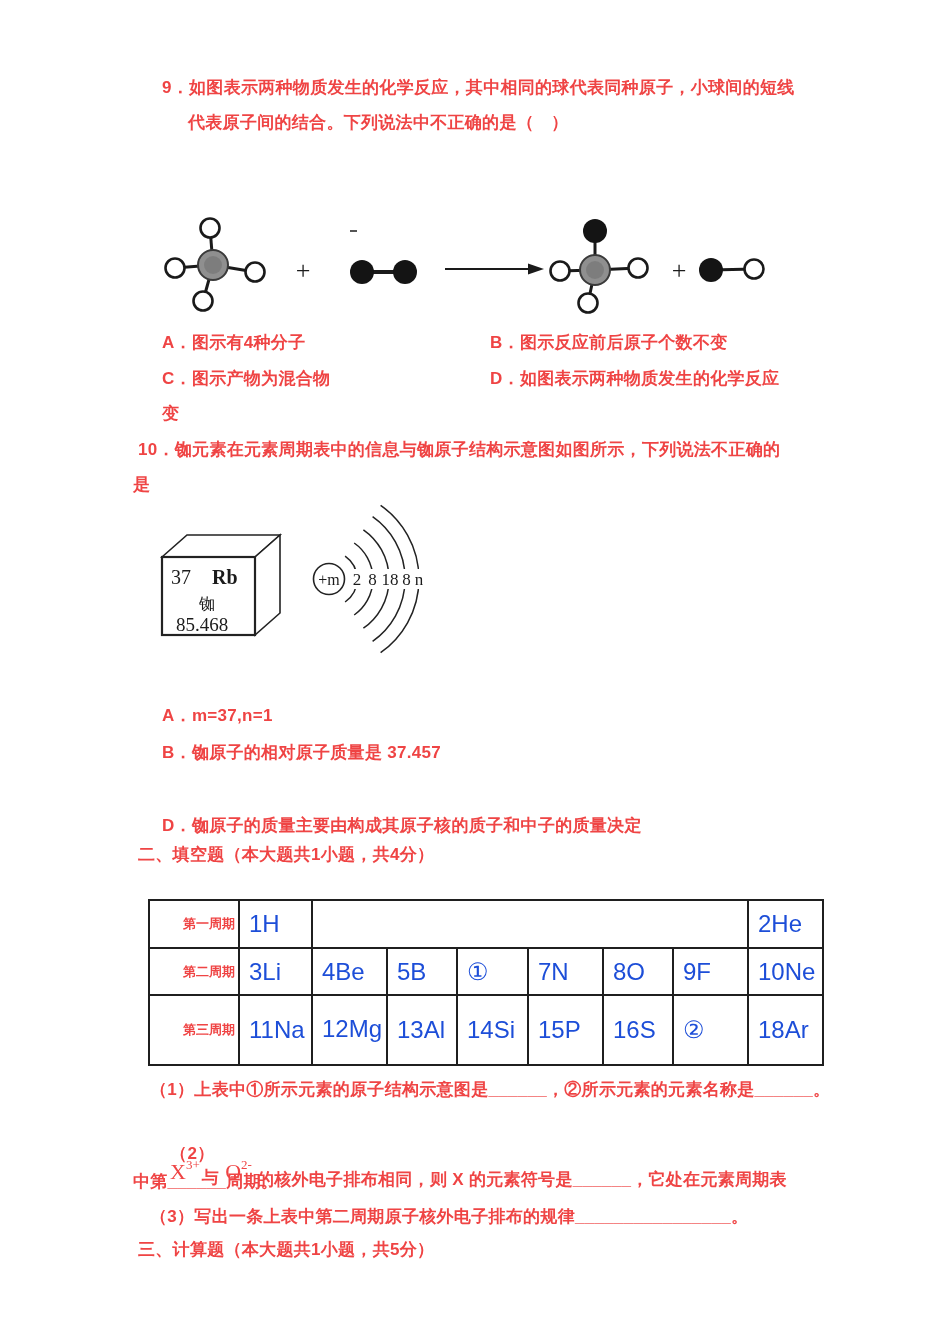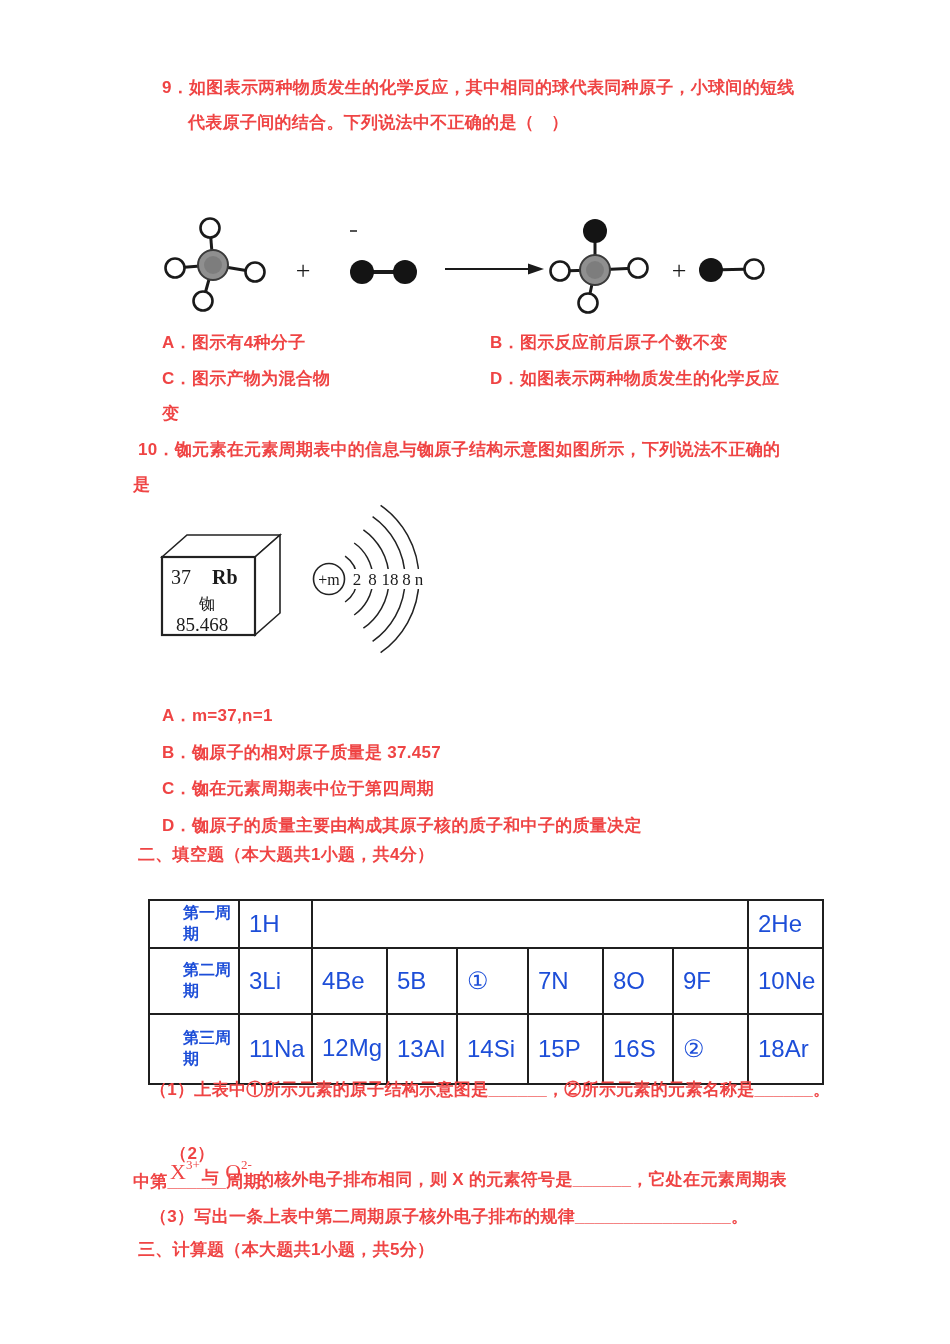--- a/index.html
+++ b/index.html
@@ -9,21 +9,21 @@
   .t{position:absolute;font-size:17px;font-weight:600;color:#ef4444;
      white-space:pre;letter-spacing:.3px;line-height:1.2;}
   svg{position:absolute;overflow:visible;}
   svg text{font-family:"Liberation Serif",serif;fill:#1b1b1b;}
   .tablewrap{position:absolute;left:148px;top:899px;}
   table{border-collapse:collapse;table-layout:fixed;}
   td{border:2px solid #1f1f1f;font-family:Liberation Sans, sans-serif;
      font-size:24px;font-weight:400;color:#1d4ed8;padding:0 0 0 9px;
      vertical-align:middle;overflow:hidden;}
   td.plabel{font-family:"Liberation Sans",sans-serif;font-weight:700;
-     font-size:16px;color:#1d4ed8;padding-left:33px;}
+     font-size:13px;color:#ef4444;padding-left:33px;}
   td.topalign{vertical-align:top;padding-top:19px;}
   .chem{font-family:"Liberation Serif",serif;font-size:22px;font-weight:500;
      position:relative;top:-6px;letter-spacing:0;}
   .chem sup{font-size:13px;position:relative;top:-2px;}
   .mid-conj{position:relative;top:-2px;margin:0 6px 0 2px;}
 </style>
 </head>
 <body>
 
 <div class="page">
@@ -113,21 +113,20 @@
       <text x="205" y="82" font-size="17" text-anchor="middle">2</text>
       <text x="220.5" y="82" font-size="17" text-anchor="middle">8</text>
       <text x="238" y="82" font-size="17" text-anchor="middle">18</text>
       <text x="254.5" y="82" font-size="17" text-anchor="middle">8</text>
       <text x="267" y="82" font-size="17" text-anchor="middle">n</text>
     </g>
   </svg>
 
   <div class="t" style="left:162px;top:706px">A．m=37,n=1</div>
   <div class="t" style="left:162px;top:743px">B．铷原子的相对原子质量是 37.457</div>
-  <div class="t" style="left:162px;top:779px">C．铷在元素周期表中位于第四周期</div>
   <div class="t" style="left:162px;top:816px">D．铷原子的质量主要由构成其原子核的质子和中子的质量决定</div>
 
   <div class="t" style="left:138px;top:845px">二、填空题（本大题共1小题，共4分）</div>
 
   <div class="tablewrap">
     <table>
       <colgroup>
         <col style="width:90px">
           <col style="width:73px">
           <col style="width:75px">
@@ -138,21 +137,21 @@
           <col style="width:75px">
           <col style="width:75px">
       </colgroup>
       <tbody>
           <tr style="height:48px">
         <td class="plabel">第一周期</td>
         <td>1H</td>
         <td colspan="6"></td>
         <td>2He</td>
       </tr>
-      <tr style="height:66px">
+      <tr style="height:47px">
         <td class="plabel">第二周期</td>
         <td>3Li</td>
         <td>4Be</td>
         <td>5B</td>
         <td>①</td>
         <td>7N</td>
         <td>8O</td>
         <td>9F</td>
         <td>10Ne</td>
       </tr>

